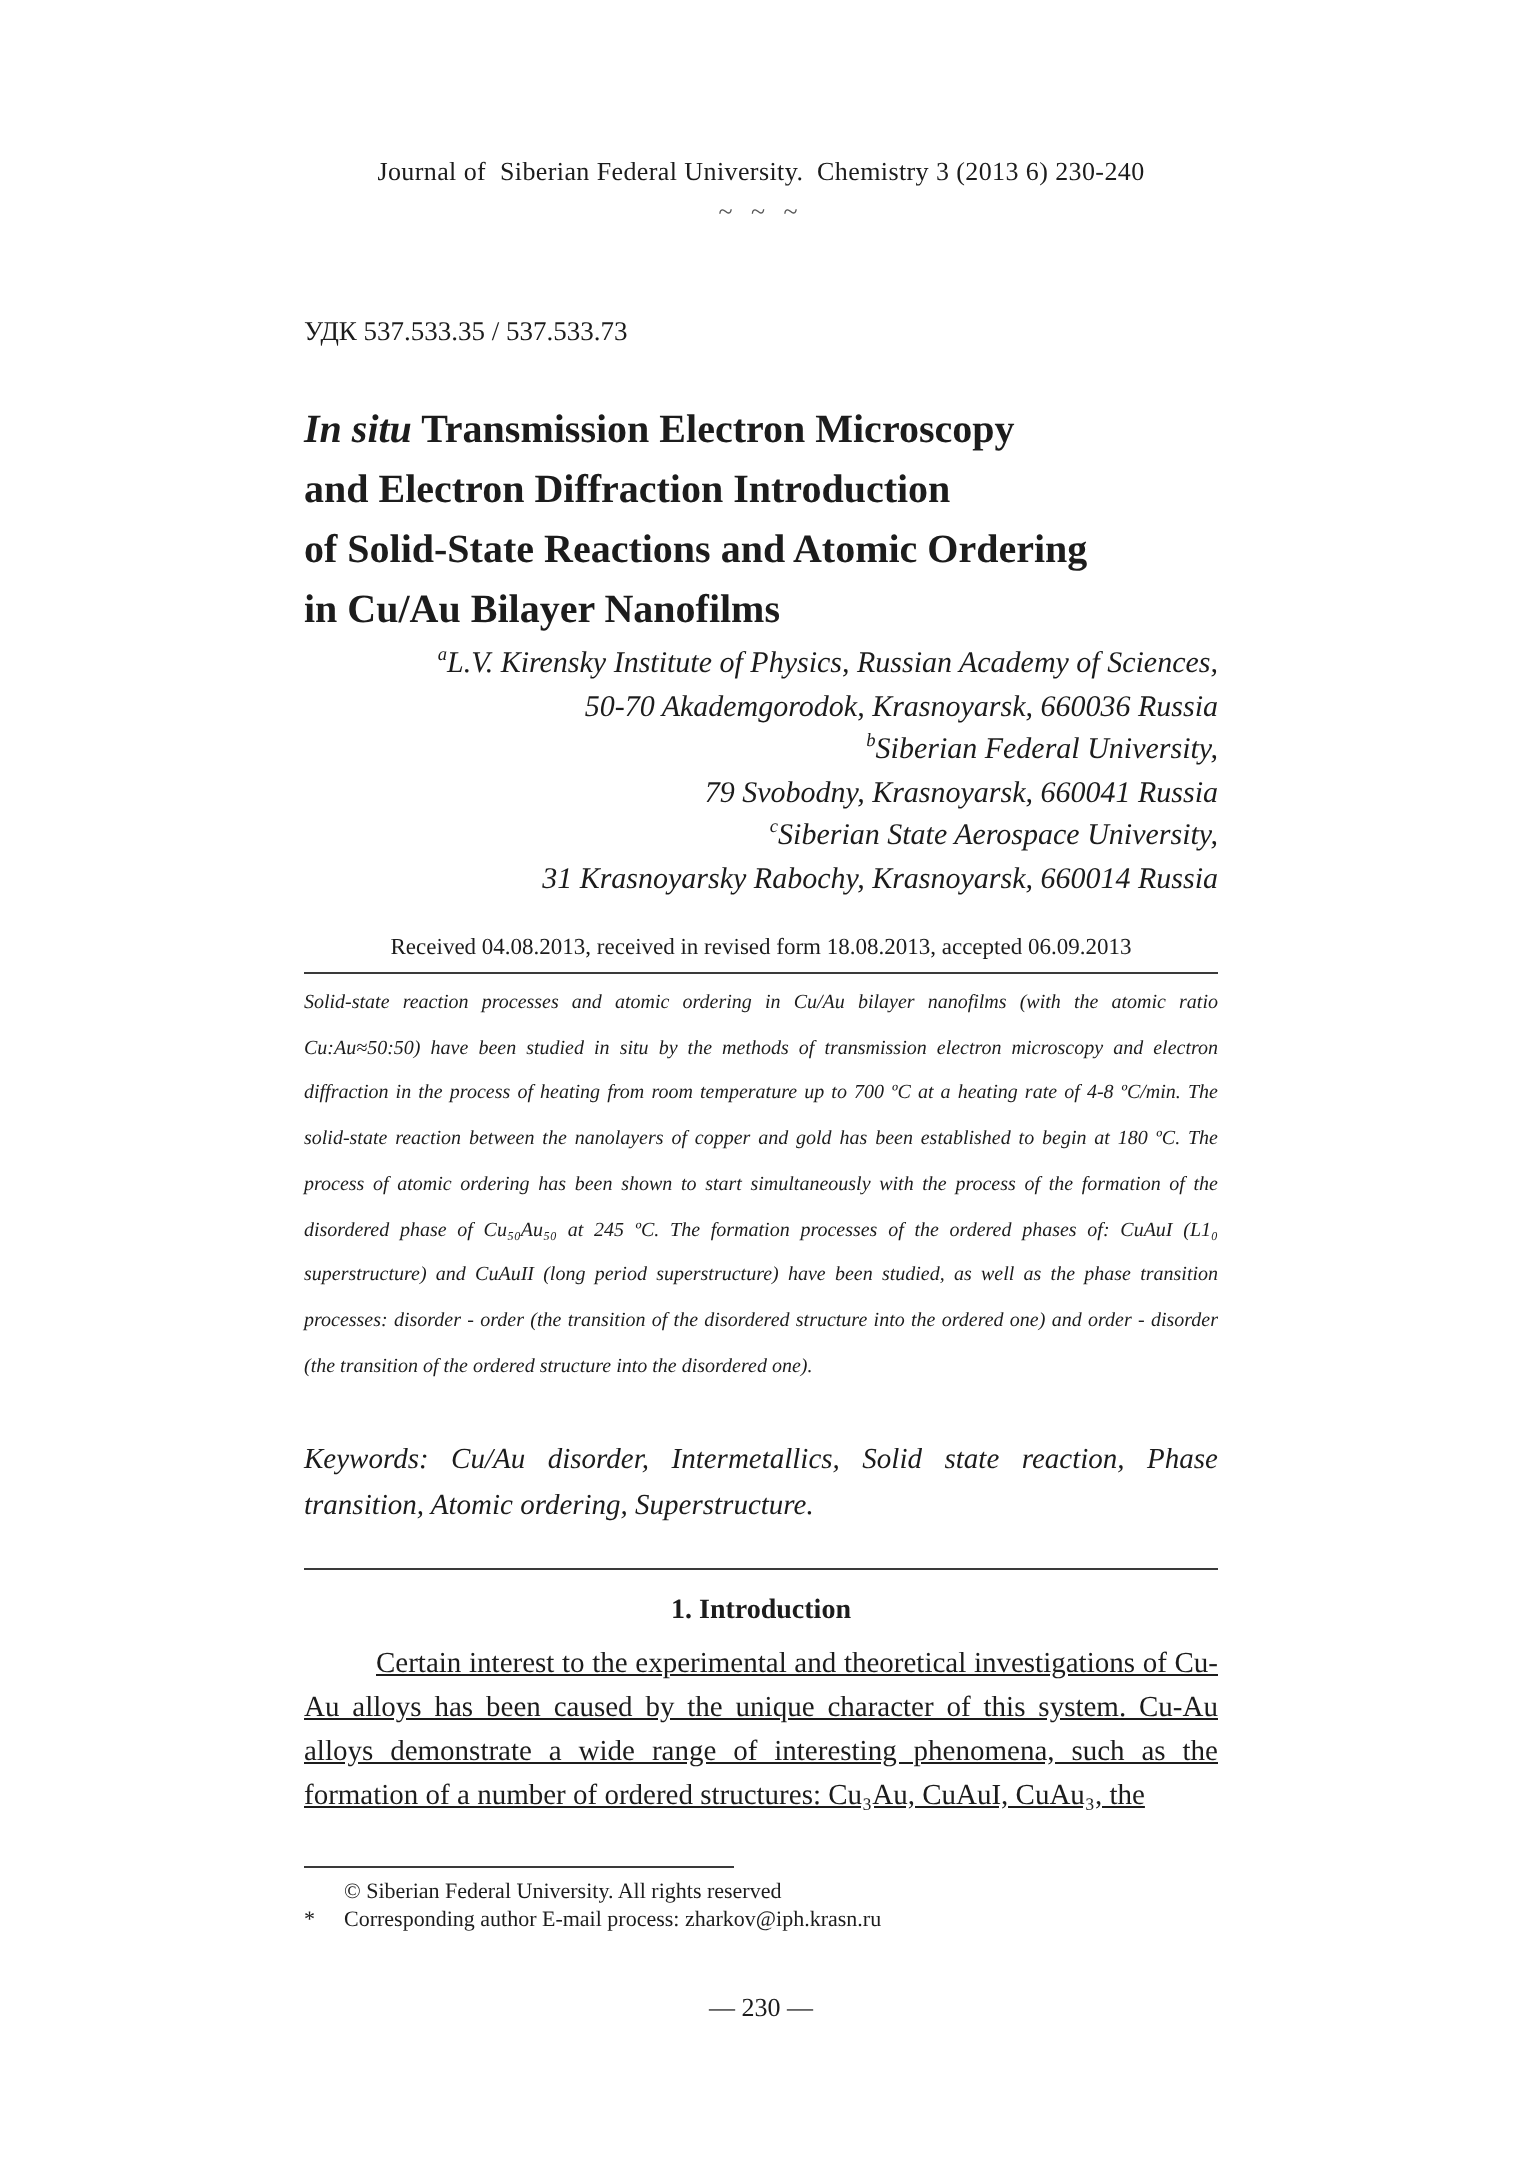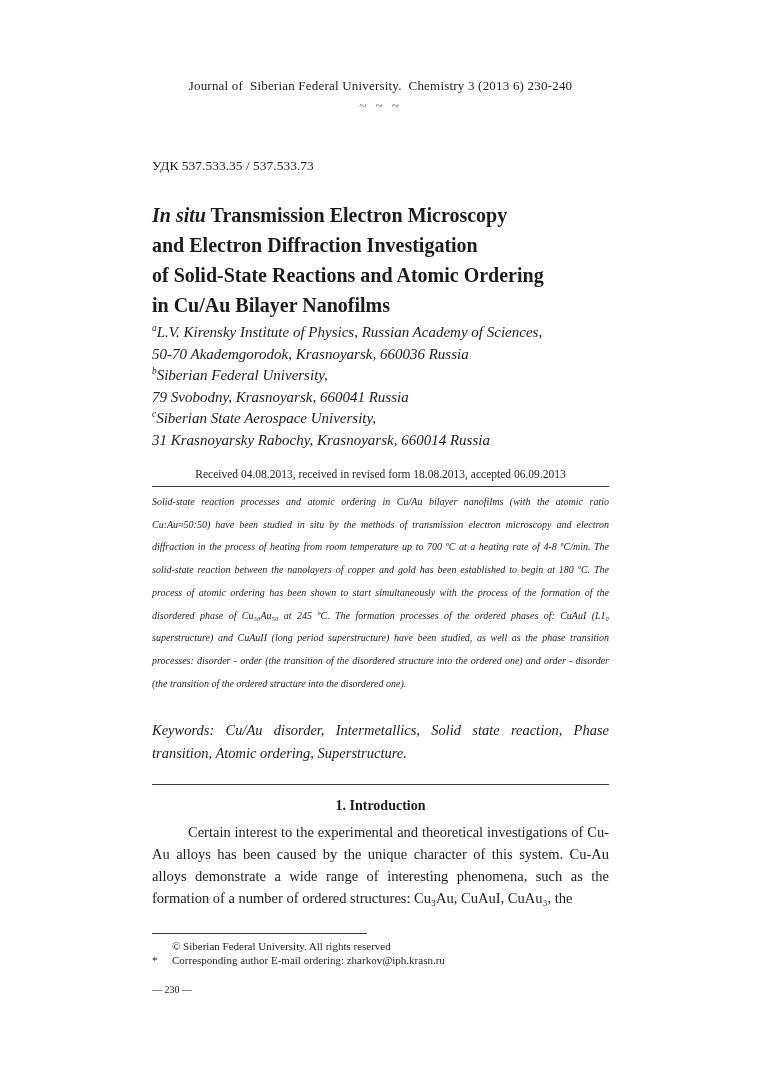--- a/index.html
+++ b/index.html
@@ -47,20 +47,21 @@
     font-weight: bold;
     font-size: 15.5px;
     line-height: 23px;
   }
   sup {
     font-size: 0.62em;
     line-height: 0;
     vertical-align: super;
   }
   .affiliations {
+    text-align: right;
     font-style: italic;
     font-size: 15px;
     line-height: 21.5px;
     margin-top: 2px;
   }
   .received {
     text-align: center;
     font-size: 11.5px;
     margin-top: 17px;
   }
@@ -89,55 +90,56 @@
     text-align: center;
     font-weight: bold;
     font-size: 14px;
   }
   .body-paragraph {
     margin-top: 7px;
     font-size: 14.5px;
     line-height: 22px;
     text-align: justify;
     text-indent: 36px;
+    text-decoration: underline;
   }
   .footnote-rule {
     border: 0;
     border-top: 1px solid #3a3a3a;
     width: 215px;
     margin: 24px 0 0 0;
   }
   .footnote {
     margin-top: 5px;
     font-size: 11px;
     line-height: 14.5px;
   }
   .fn-row { display: flex; }
   .fn-marker { width: 20px; flex: 0 0 20px; }
   .fn-text { flex: 1; }
   .page-number {
-    text-align: left;
-    font-size: 10px;
-    margin-top: 16px;
+    text-align: center;
+    font-size: 13px;
+    margin-top: 28px;
   }
 </style>
 </head>
 <body>
 
 <div class="page">
   <div class="content">
 
     <div class="journal-header">Journal of  Siberian Federal University.  Chemistry 3 (2013 6) 230-240</div>
     <div class="ornament">~ ~ ~</div>
 
     <div class="udk">УДК 537.533.35 / 537.533.73</div>
 
     <div class="title">
       <div><span class="it">In situ</span><span> Transmission Electron Microscopy</span></div>
-      <div>and Electron Diffraction Investigation</div>
+      <div>and Electron Diffraction Introduction</div>
       <div>of Solid-State Reactions and Atomic Ordering</div>
       <div>in Cu/Au Bilayer Nanofilms</div>
     </div>
 
 
     <div class="affiliations">
       <div><sup>a</sup><span>L.V. Kirensky Institute of Physics, Russian Academy of Sciences,</span></div>
       <div><sup></sup><span>50-70 Akademgorodok, Krasnoyarsk, 660036 Russia</span></div>
       <div><sup>b</sup><span>Siberian Federal University,</span></div>
       <div><sup></sup><span>79 Svobodny, Krasnoyarsk, 660041 Russia</span></div>
@@ -161,20 +163,20 @@
 
     <hr class="footnote-rule">
 
     <div class="footnote">
       <div class="fn-row">
         <span class="fn-marker"></span>
         <span class="fn-text">© Siberian Federal University. All rights reserved</span>
       </div>
       <div class="fn-row">
         <span class="fn-marker">*</span>
-        <span class="fn-text">Corresponding author E-mail ordering: zharkov@iph.krasn.ru</span>
+        <span class="fn-text">Corresponding author E-mail process: zharkov@iph.krasn.ru</span>
       </div>
     </div>
 
     <div class="page-number">— 230 —</div>
 
   </div>
 </div>
 
 </body></html>

